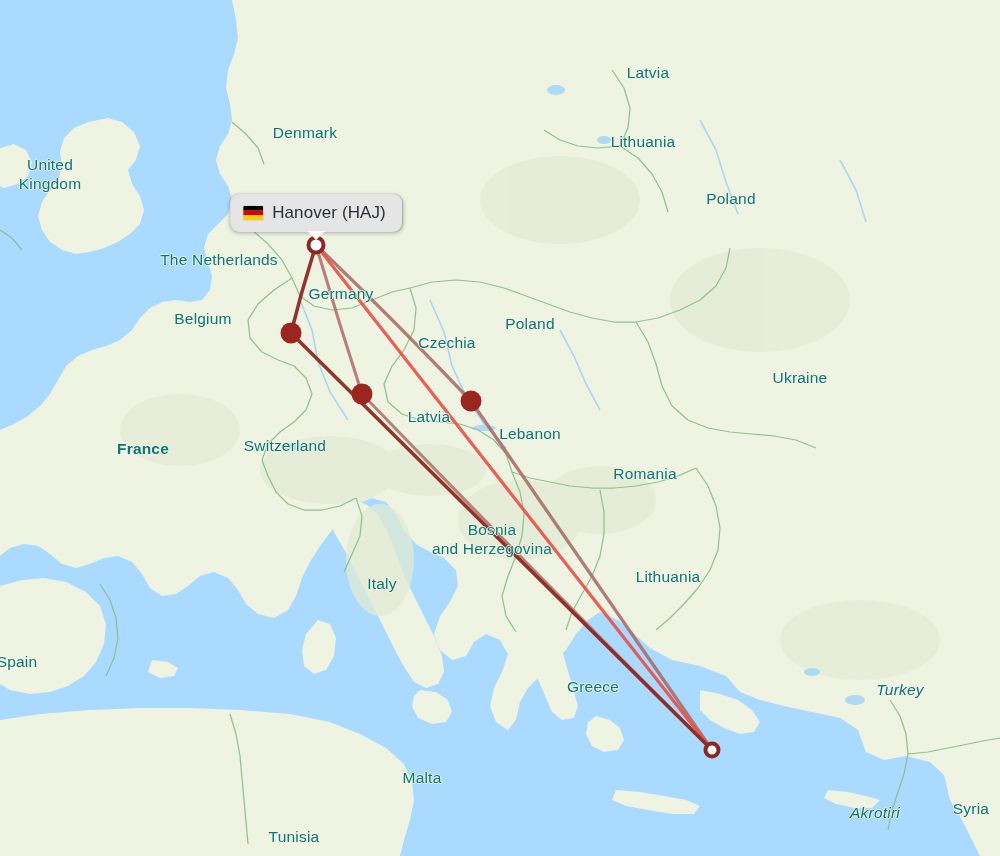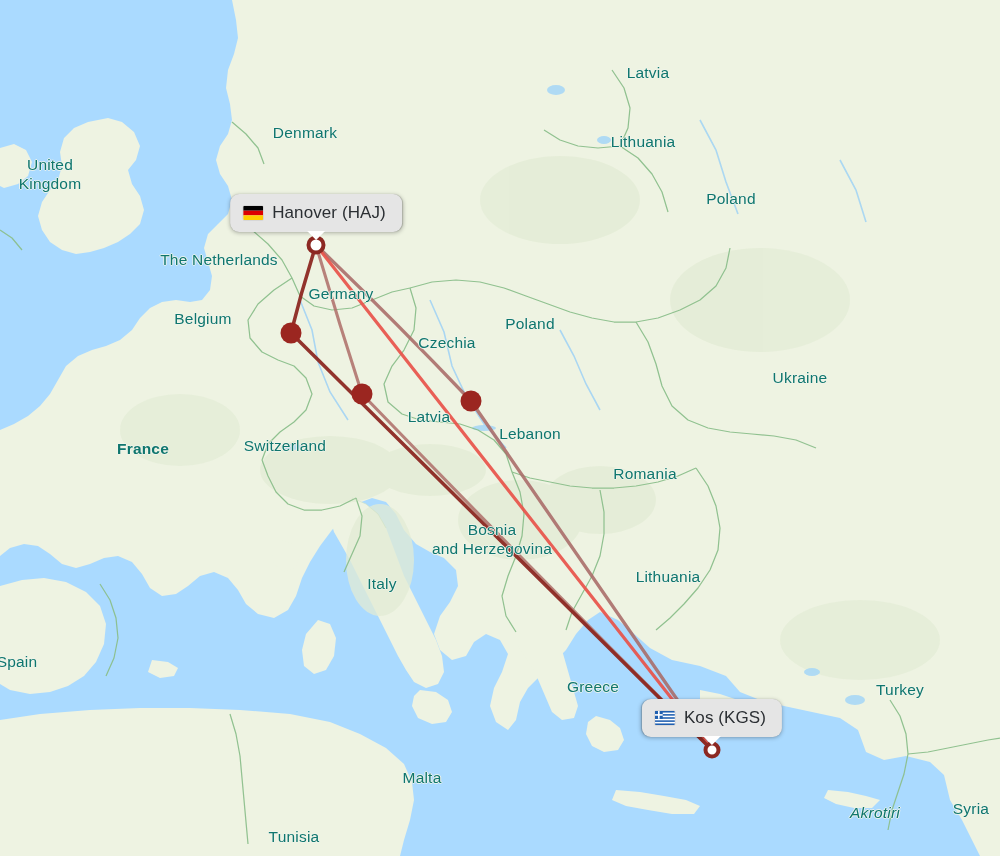--- a/index.html
+++ b/index.html
@@ -281,51 +281,33 @@
       <div class="country-label" style="left: 800px; top: 378px;">Ukraine</div>
       <div class="country-label" style="left: 285px; top: 446px;">Switzerland</div>
       <div class="country-label" style="left: 143px; top: 449px; font-weight: bold;">France</div>
       <div class="country-label" style="left: 645px; top: 474px;">Romania</div>
       <div class="country-label" style="left: 492px; top: 540px;">Bosnia
 and Herzegovina</div>
       <div class="country-label" style="left: 382px; top: 584px;">Italy</div>
       <div class="country-label" style="left: 668px; top: 577px;">Lithuania</div>
       <div class="country-label" style="left: 17px; top: 662px;">Spain</div>
       <div class="country-label" style="left: 593px; top: 687px;">Greece</div>
-      <div class="country-label" style="left: 900px; top: 690px;">Turkey</div>
+      <div class="country-label" style="left: 900px; top: 690px; font-style: italic;">Turkey</div>
       <div class="country-label" style="left: 422px; top: 778px;">Malta</div>
       <div class="country-label" style="left: 875px; top: 813px; font-style: italic;">Akrotiri</div>
       <div class="country-label" style="left: 971px; top: 809px;">Syria</div>
       <div class="country-label" style="left: 911px; top: 834px; margin-top: 48px;">Lebanon</div>
       <div class="country-label" style="left: 294px; top: 837px;">Tunisia</div>
     </div>
 
   <div class="airport-callout" id="callout-origin" style="left: 316px; top: 232px;">
     <span class="flag">
       <svg viewBox="0 0 20 14" width="20" height="14">
         <rect x="0" y="0" width="20" height="4.667" fill="#000000"></rect>
         <rect x="0" y="4.667" width="20" height="4.667" fill="#dd0000"></rect>
         <rect x="0" y="9.334" width="20" height="4.666" fill="#ffce00"></rect>
       </svg>
     </span>
     <span class="callout-text">Hanover (HAJ)</span>
   </div>
 
-  <div class="airport-callout" id="callout-destination" style="left: 712px; top: 737px;">
-    <span class="flag">
-      <svg viewBox="0 0 20 14" width="20" height="14">
-        <rect x="0" y="0" width="20" height="14" fill="#ffffff"></rect>
-        <g fill="#1f5fb0">
-          <rect x="0" y="0" width="20" height="1.555"></rect>
-          <rect x="0" y="3.111" width="20" height="1.555"></rect>
-          <rect x="0" y="6.222" width="20" height="1.555"></rect>
-          <rect x="0" y="9.333" width="20" height="1.555"></rect>
-          <rect x="0" y="12.444" width="20" height="1.556"></rect>
-        </g>
-        <rect x="0" y="0" width="7.8" height="7.8" fill="#1f5fb0"></rect>
-        <rect x="3.1" y="0" width="1.6" height="7.8" fill="#ffffff"></rect>
-        <rect x="0" y="3.1" width="7.8" height="1.6" fill="#ffffff"></rect>
-      </svg>
-    </span>
-    <span class="callout-text">Kos (KGS)</span>
-  </div>
 
 </div>
 
 </body></html>

